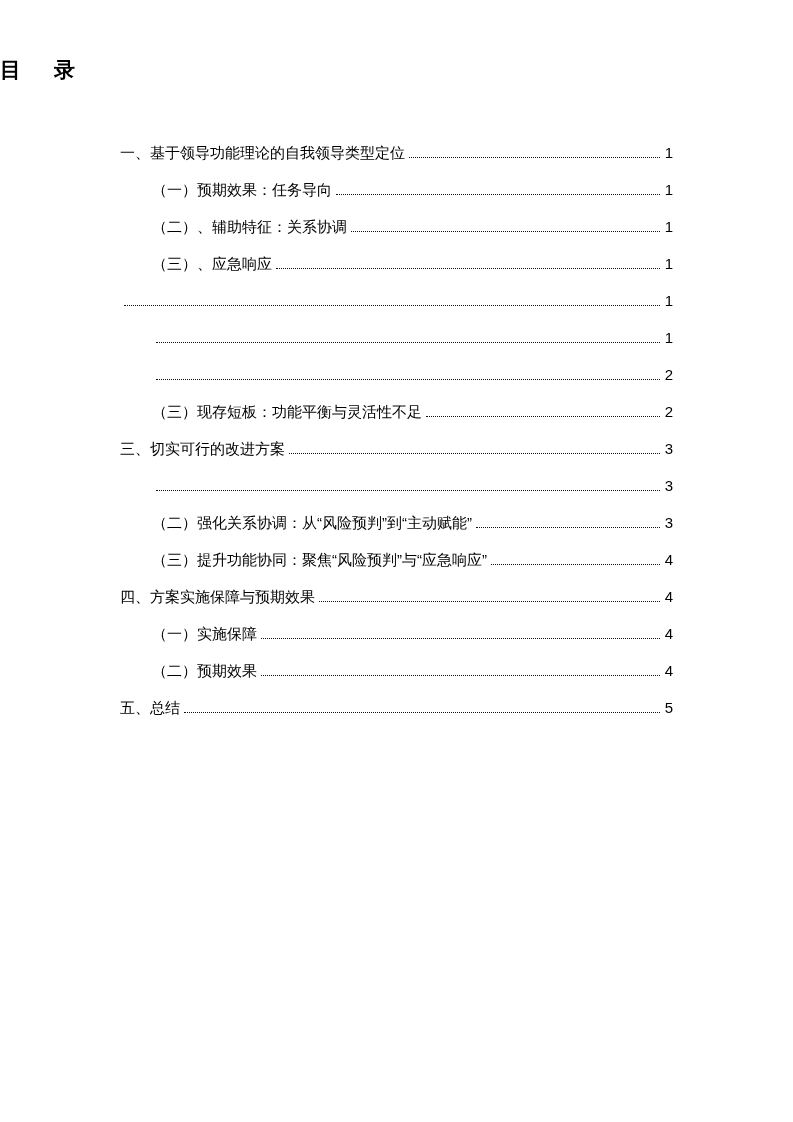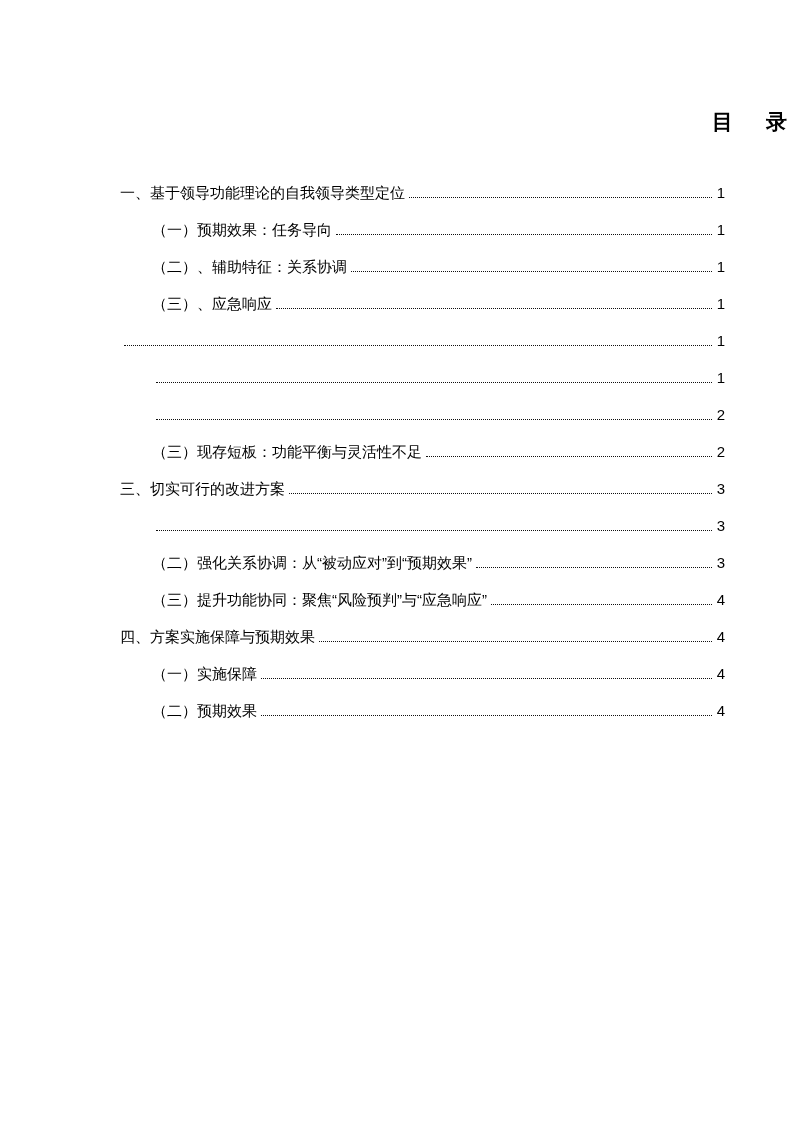--- a/index.html
+++ b/index.html
@@ -16,31 +16,31 @@
     overflow: hidden;
   }
   .page {
     width: 793px;
     height: 1122px;
     box-sizing: border-box;
     padding: 0;
     position: relative;
   }
   .toc-title {
-    text-align: right;
+    text-align: left;
     font-size: 21px;
     font-weight: bold;
     letter-spacing: 6px;
-    margin-top: 108px;
+    margin-top: 56px;
     margin-bottom: 0;
     font-family: "Liberation Sans", "DejaVu Sans", sans-serif;
   }
   .toc-list {
-    margin-top: 48px;
-    padding: 0 68px 0 120px;
+    margin-top: 60px;
+    padding: 0 120px 0 120px;
   }
   .toc-entry {
     display: flex;
     align-items: flex-end;
     font-size: 15px;
     line-height: 1.2;
     margin-bottom: 19px;
     white-space: nowrap;
     font-family: "Liberation Sans", "DejaVu Sans", sans-serif;
   }
@@ -114,21 +114,21 @@
       <div class="toc-entry level1">
         <span class="entry-text">三、切实可行的改进方案</span>
         <span class="dots"></span>
         <span class="page-num">3</span>
       </div>
       <div class="toc-entry level2">
         <span class="dots"></span>
         <span class="page-num">3</span>
       </div>
       <div class="toc-entry level2">
-        <span class="entry-text">（二）强化关系协调：从“被动应对”到“预期效果”</span>
+        <span class="entry-text">（二）强化关系协调：从“风险预判”到“主动赋能”</span>
         <span class="dots"></span>
         <span class="page-num">3</span>
       </div>
       <div class="toc-entry level2">
         <span class="entry-text">（三）提升功能协同：聚焦“风险预判”与“应急响应”</span>
         <span class="dots"></span>
         <span class="page-num">4</span>
       </div>
       <div class="toc-entry level1">
         <span class="entry-text">四、方案实施保障与预期效果</span>
@@ -138,14 +138,19 @@
       <div class="toc-entry level2">
         <span class="entry-text">（一）实施保障</span>
         <span class="dots"></span>
         <span class="page-num">4</span>
       </div>
       <div class="toc-entry level2">
         <span class="entry-text">（二）预期效果</span>
         <span class="dots"></span>
         <span class="page-num">4</span>
       </div>
+      <div class="toc-entry level1">
+        <span class="entry-text">五、总结</span>
+        <span class="dots"></span>
+        <span class="page-num">5</span>
+      </div>
     </div>
 </div>
 
 </body></html>

